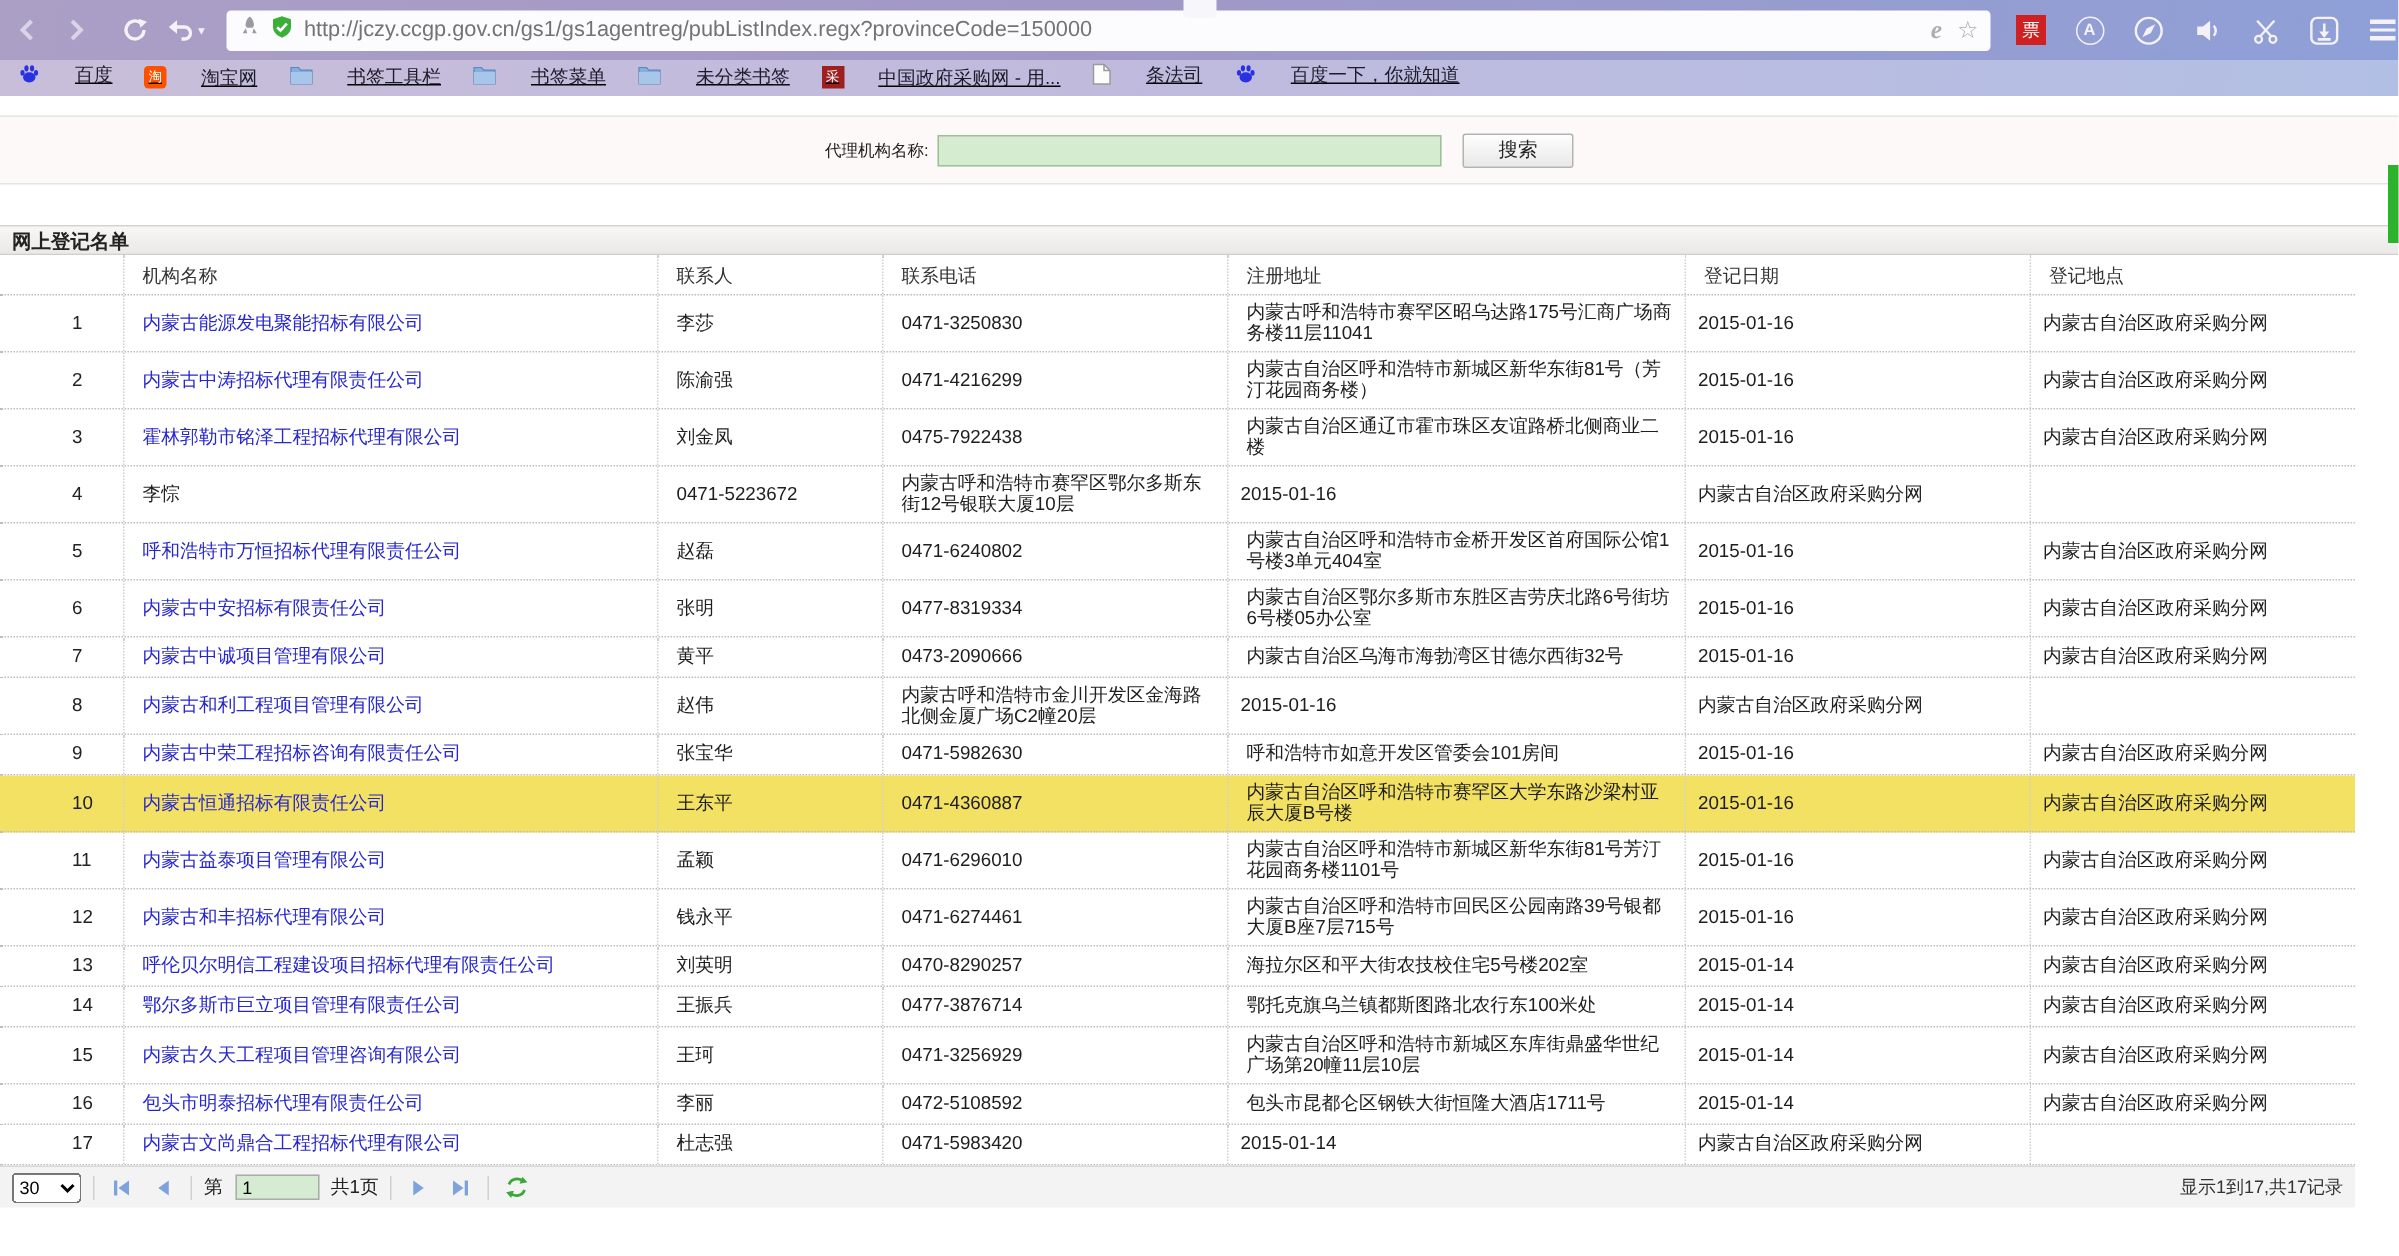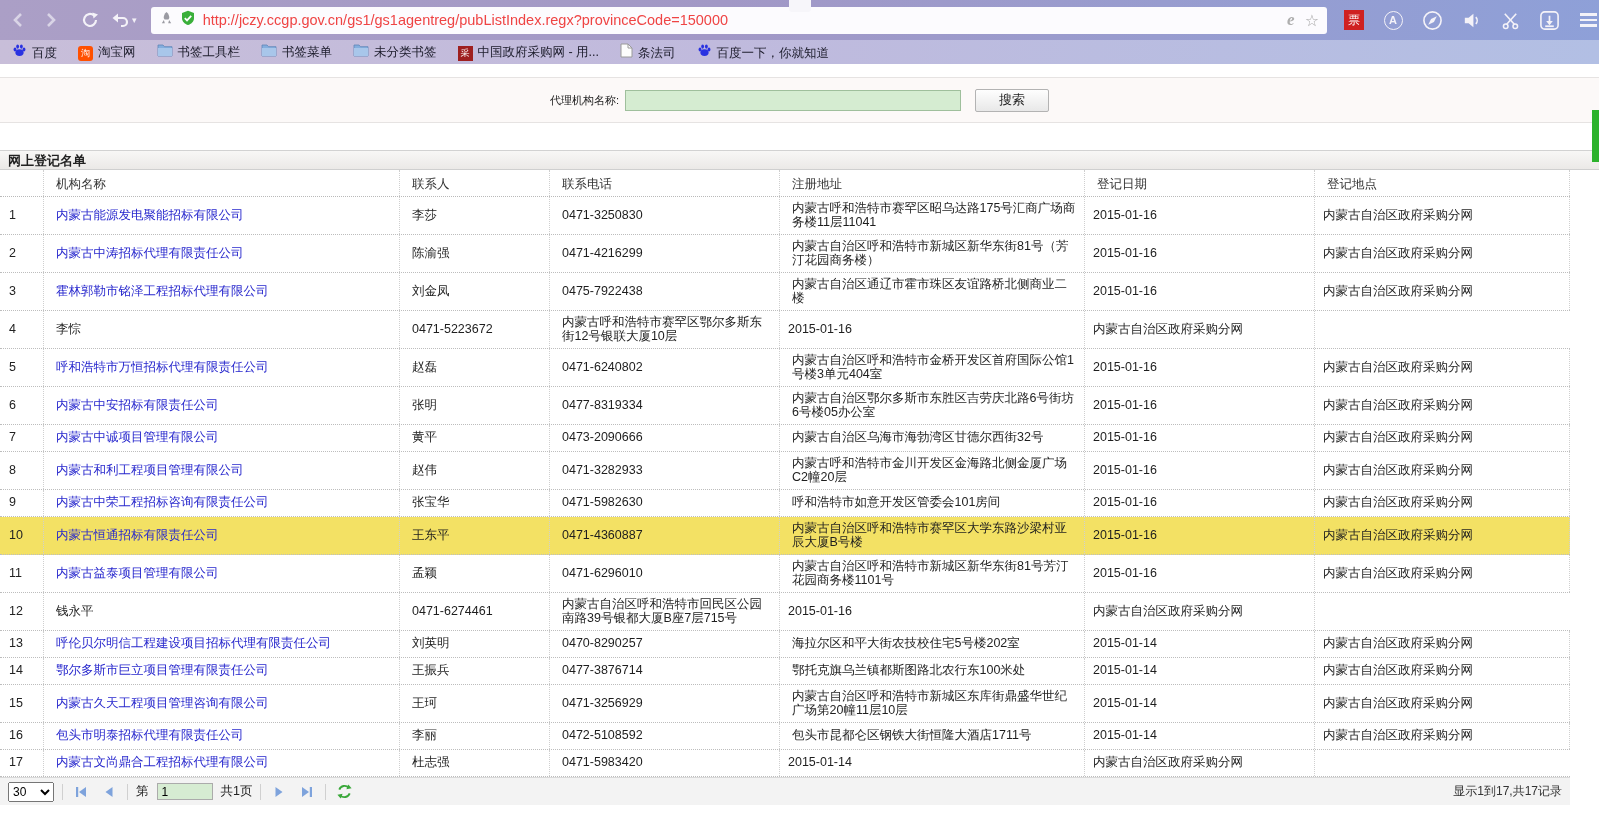--- a/index.html
+++ b/index.html
@@ -11,38 +11,38 @@
     background:linear-gradient(100deg,#ab9fc6 0%,#a298c6 45%,#8ea0d8 100%);
     display:flex; align-items:center; }
   .tab-notch { position:absolute; left:789px; top:0; width:22px; height:12px;
     background:#f7f6fa; border-radius:0 0 3px 3px; }
   .nav-btn { display:flex; align-items:center; justify-content:center;
     width:26px; height:26px; margin-left:6px; cursor:pointer; }
   .nav-btn svg { display:block; }
   .caret { color:#f2f0f7; font-size:9px; margin-left:1px; }
   .url-bar { display:flex; align-items:center; height:27px; width:1192px;
     margin-left:14px; background:#fcfbfe; border-radius:3px; padding:0 8px; }
-  .url-text { flex:1; font-size:14.5px; color:#ef4444; margin-left:7px;
+  .url-text { flex:1; font-size:14.5px; color:#737373; margin-left:7px;
     white-space:nowrap; overflow:hidden; }
   .ie-e { font-family:"Liberation Serif",serif; font-style:italic; font-weight:bold;
     font-size:17px; color:#aeaeae; margin-right:10px; }
   .star { font-size:16px; color:#a9a9a9; }
   .chrome-icons { display:flex; align-items:center; margin-left:16px; gap:17px; }
   .ci { width:22px; height:22px; display:flex; align-items:center; justify-content:center; cursor:pointer; }
   .ticket { width:20px; height:20px; background:#cf2121; color:#fff; font-size:12px;
     display:flex; align-items:center; justify-content:center; }
   .circleA { width:19px; height:19px; border:1.6px solid #f4f2f8; border-radius:50%;
     color:#f4f2f8; font-size:11px; font-weight:bold; display:flex; align-items:center; justify-content:center; }
   .menu-bars { display:flex; flex-direction:column; gap:3px; }
   .menu-bars i { display:block; width:17px; height:2.4px; background:#f4f2f8; }
 
   .bookmarks-bar { height:24px; width:100%;
     background:linear-gradient(100deg,#c8bed9 0%,#c0badd 45%,#b2bfe4 100%);
     display:flex; align-items:center; padding-left:12px; gap:21px; }
-  .bm { display:flex; align-items:flex-end; gap:5px; cursor:pointer; }
+  .bm { display:flex; align-items:flex-start; gap:23px; cursor:pointer;text-decoration:underline; }
   .bm-label { font-size:12.5px; color:#1b1b2a; white-space:nowrap; }
   .bm-glyph-tb { width:15px; height:15px; background:#ff5000; border-radius:3px; color:#fff;
     font-size:9px; display:flex; align-items:center; justify-content:center; }
   .bm-glyph-ccgp { width:15px; height:15px; background:#9e1f1f; color:#fff;
     font-size:9px; display:flex; align-items:center; justify-content:center; }
 
   
   .page { position:relative; width:100%; background:#fff; }
   .search-panel { margin-top:13px; height:46px; background:#fcf9f8;
     border-top:1px solid #e6e3e2; border-bottom:1px solid #e6e3e2;
@@ -53,21 +53,21 @@
   .search-btn { width:74px; height:23px; margin-left:8px; font-size:13px; color:#222;
     background:linear-gradient(#fefefe,#e8e8e8); border:1px solid #b3b3b3; border-radius:2px; cursor:pointer; }
 
   .list-title-bar { margin-top:27px; height:20px; line-height:19px;
     background:linear-gradient(#f8f7f6,#ebe9e7);
     border-top:1px solid #d2d2d2; border-bottom:1px solid #cfcfcf;
     font-size:13px; font-weight:bold; color:#222; padding-left:8px; }
 
   .grid { width:1570px; }
   .thead, .trow { display:grid;
-    grid-template-columns:44px 356px 150px 230px 305px 230px 255px; }
+    grid-template-columns:44px 356px 150px 230px 305px 230px 255px;padding-left:39px; }
   .thead { border-bottom:1px dotted #b9b9b9; }
   .hcell { font-size:12.5px; color:#333; padding:6px 8px 6px 12px; height:26px;
     border-right:1px dotted #cfcfcf; white-space:nowrap; overflow:hidden; cursor:pointer; }
   .trow { border-bottom:1px dotted #bdbdbd; align-items:stretch; min-height:27px; }
   .trow.hl { background:#f3e164; }
   .c { font-size:12.5px; color:#1e1e1e; line-height:13.5px; padding:5px 8px 5px 12px;
     border-right:1px dotted #cfcfcf; display:flex; align-items:center; }
   .cnum { padding-left:9px; color:#222; }
   .cname a { color:#2727cd; text-decoration:none; cursor:pointer; }
   .caddr, .cname { word-break:break-all; }
@@ -336,21 +336,20 @@
           <div class="c caddr">内蒙古自治区乌海市海勃湾区甘德尔西街32号</div>
           <div class="c cdate">2015-01-16</div>
           <div class="c cplace">内蒙古自治区政府采购分网</div>
         </div>
         <div class="trow">
           <div class="c cnum">8</div>
           <div class="c cname">
             <a>内蒙古和利工程项目管理有限公司</a>
           </div>
           <div class="c ">赵伟</div>
-          <div class="c ">0471-3282933</div>
           <div class="c caddr">内蒙古呼和浩特市金川开发区金海路北侧金厦广场C2幢20层</div>
           <div class="c cdate">2015-01-16</div>
           <div class="c cplace">内蒙古自治区政府采购分网</div>
         </div>
         <div class="trow">
           <div class="c cnum">9</div>
           <div class="c cname">
             <a>内蒙古中荣工程招标咨询有限责任公司</a>
           </div>
           <div class="c ">张宝华</div>
@@ -376,20 +375,23 @@
             <a>内蒙古益泰项目管理有限公司</a>
           </div>
           <div class="c ">孟颖</div>
           <div class="c ">0471-6296010</div>
           <div class="c caddr">内蒙古自治区呼和浩特市新城区新华东街81号芳汀花园商务楼1101号</div>
           <div class="c cdate">2015-01-16</div>
           <div class="c cplace">内蒙古自治区政府采购分网</div>
         </div>
         <div class="trow">
           <div class="c cnum">12</div>
+          <div class="c cname">
+            <a>内蒙古和丰招标代理有限公司</a>
+          </div>
           <div class="c ">钱永平</div>
           <div class="c ">0471-6274461</div>
           <div class="c caddr">内蒙古自治区呼和浩特市回民区公园南路39号银都大厦B座7层715号</div>
           <div class="c cdate">2015-01-16</div>
           <div class="c cplace">内蒙古自治区政府采购分网</div>
         </div>
         <div class="trow">
           <div class="c cnum">13</div>
           <div class="c cname">
             <a>呼伦贝尔明信工程建设项目招标代理有限责任公司</a>

